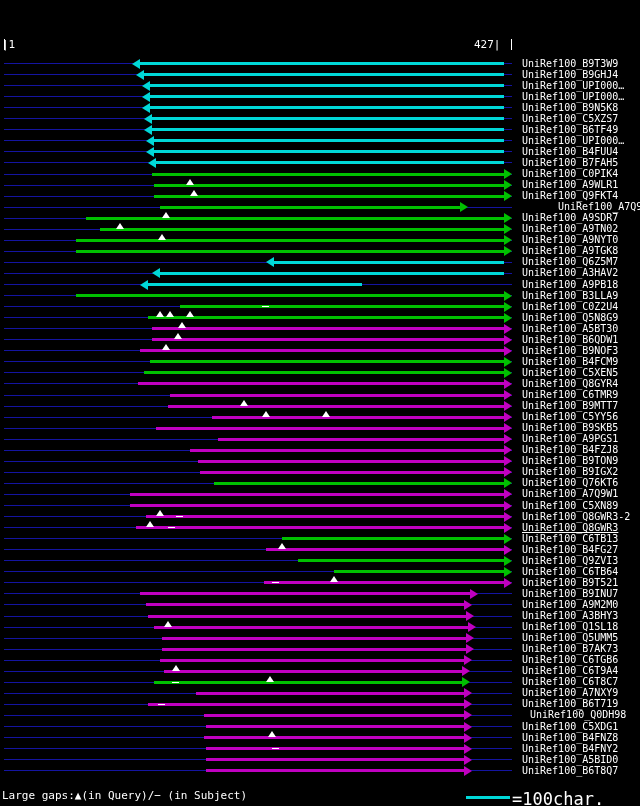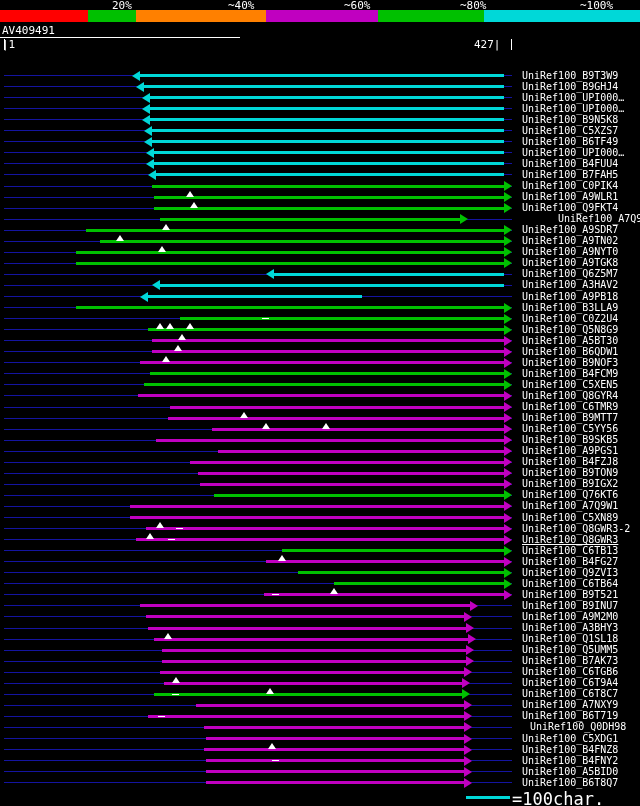--- a/index.html
+++ b/index.html
@@ -15,59 +15,41 @@
   #qbar{position:absolute;left:0;top:24px;width:240px;height:14px;background:#000;}
   #qbar .qid{position:absolute;left:2px;top:0px;font-size:11px;color:#fff;letter-spacing:0px;}
   #qbar .ul{position:absolute;left:0;top:13px;width:240px;height:1px;background:#fff;}
 
   
   #ruler{position:absolute;left:0;top:38px;width:520px;height:14px;}
   #ruler .tick{position:absolute;top:0;font-size:11px;color:#fff;}
   #ruler .vbar{position:absolute;top:1px;width:1px;height:11px;background:#fff;}
 
   
-  #plot{position:absolute;left:0;top:64px;width:640px;height:735px;}
+  #plot{position:absolute;left:0;top:52px;width:640px;height:735px;}
   .gridline{position:absolute;left:4px;width:508px;height:1px;background:#1414a0;}
   .hit{position:absolute;height:3px;}
   .arrowR{position:absolute;width:0;height:0;border-top:5px solid transparent;border-bottom:5px solid transparent;}
   .arrowL{position:absolute;width:0;height:0;border-top:5px solid transparent;border-bottom:5px solid transparent;}
   .gapq{position:absolute;width:0;height:0;border-left:4px solid transparent;border-right:4px solid transparent;border-bottom:6px solid #fff;}
   .gaps{position:absolute;width:7px;height:1px;background:#fff;}
   .label{position:absolute;left:522px;font-size:10px;line-height:10px;color:#fff;white-space:pre;}
 
   
   #footer{position:absolute;left:0;top:787px;width:640px;height:19px;}
   #footer .txt{position:absolute;left:2px;top:2px;font-size:11px;color:#fff;}
   #footer .scaleline{position:absolute;height:3px;background:#00d8d8;}
   #footer .scaletxt{position:absolute;font-size:17px;color:#fff;}
 </style>
 </head>
 <body>
 
 <div id="wrap">
 
-  <div id="legend">
-      <div class="seg" style="left: 0px; width: 88px; background: rgb(255, 0, 0);"></div>
-      <div class="seg" style="left: 88px; width: 48px; background: rgb(0, 192, 0);"></div>
-      <div class="seg" style="left: 136px; width: 30px; background: rgb(255, 128, 0);"></div>
-      <div class="seg" style="left: 166px; width: 100px; background: rgb(255, 128, 0);"></div>
-      <div class="seg" style="left: 266px; width: 112px; background: rgb(192, 0, 192);"></div>
-      <div class="seg" style="left: 378px; width: 106px; background: rgb(0, 192, 0);"></div>
-      <div class="seg" style="left: 484px; width: 156px; background: rgb(0, 216, 216);"></div>
-      <span class="lbl" style="left: 112px;">20%</span>
-      <span class="lbl" style="left: 228px;">~40%</span>
-      <span class="lbl" style="left: 344px;">~60%</span>
-      <span class="lbl" style="left: 460px;">~80%</span>
-      <span class="lbl" style="left: 580px;">~100%</span>
-    </div>
-
-  <div id="qbar">
-    <span class="qid">AV409491</span>
-    <div class="ul"></div>
-  </div>
+
 
   <div id="ruler">
     <span class="tick" style="left:2px;">|1</span>
     <span class="tick" style="left:474px;">427|</span>
   <div class="vbar" style="left: 4px;"></div>
       <div class="vbar" style="left: 511px;"></div>
     </div>
 
   <div id="plot">
       <div class="gridline" style="top: 11px;"></div>
@@ -355,17 +337,18 @@
       <div class="hit" style="left: 206px; width: 258px; top: 706px; background: rgb(192, 0, 192);"></div>
       <div class="arrowR" style="left: 464px; border-left: 8px solid rgb(192, 0, 192); top: 703px;"></div>
       <div class="label" style="top: 703px;">UniRef100_A5BID0</div>
       <div class="gridline" style="top: 718px;"></div>
       <div class="hit" style="left: 206px; width: 258px; top: 717px; background: rgb(192, 0, 192);"></div>
       <div class="arrowR" style="left: 464px; border-left: 8px solid rgb(192, 0, 192); top: 714px;"></div>
       <div class="label" style="top: 714px;">UniRef100_B6T8Q7</div>
     </div>
 
   <div id="footer">
+    <span class="txt">Large gaps:▲(in Query)/− (in Subject)</span>
     <div class="scaleline" style="left:466px;top:9px;width:44px;"></div>
     <span class="scaletxt" style="left:512px;top:2px;">=100char.</span>
   </div>
 
 </div>
 
 </body></html>

